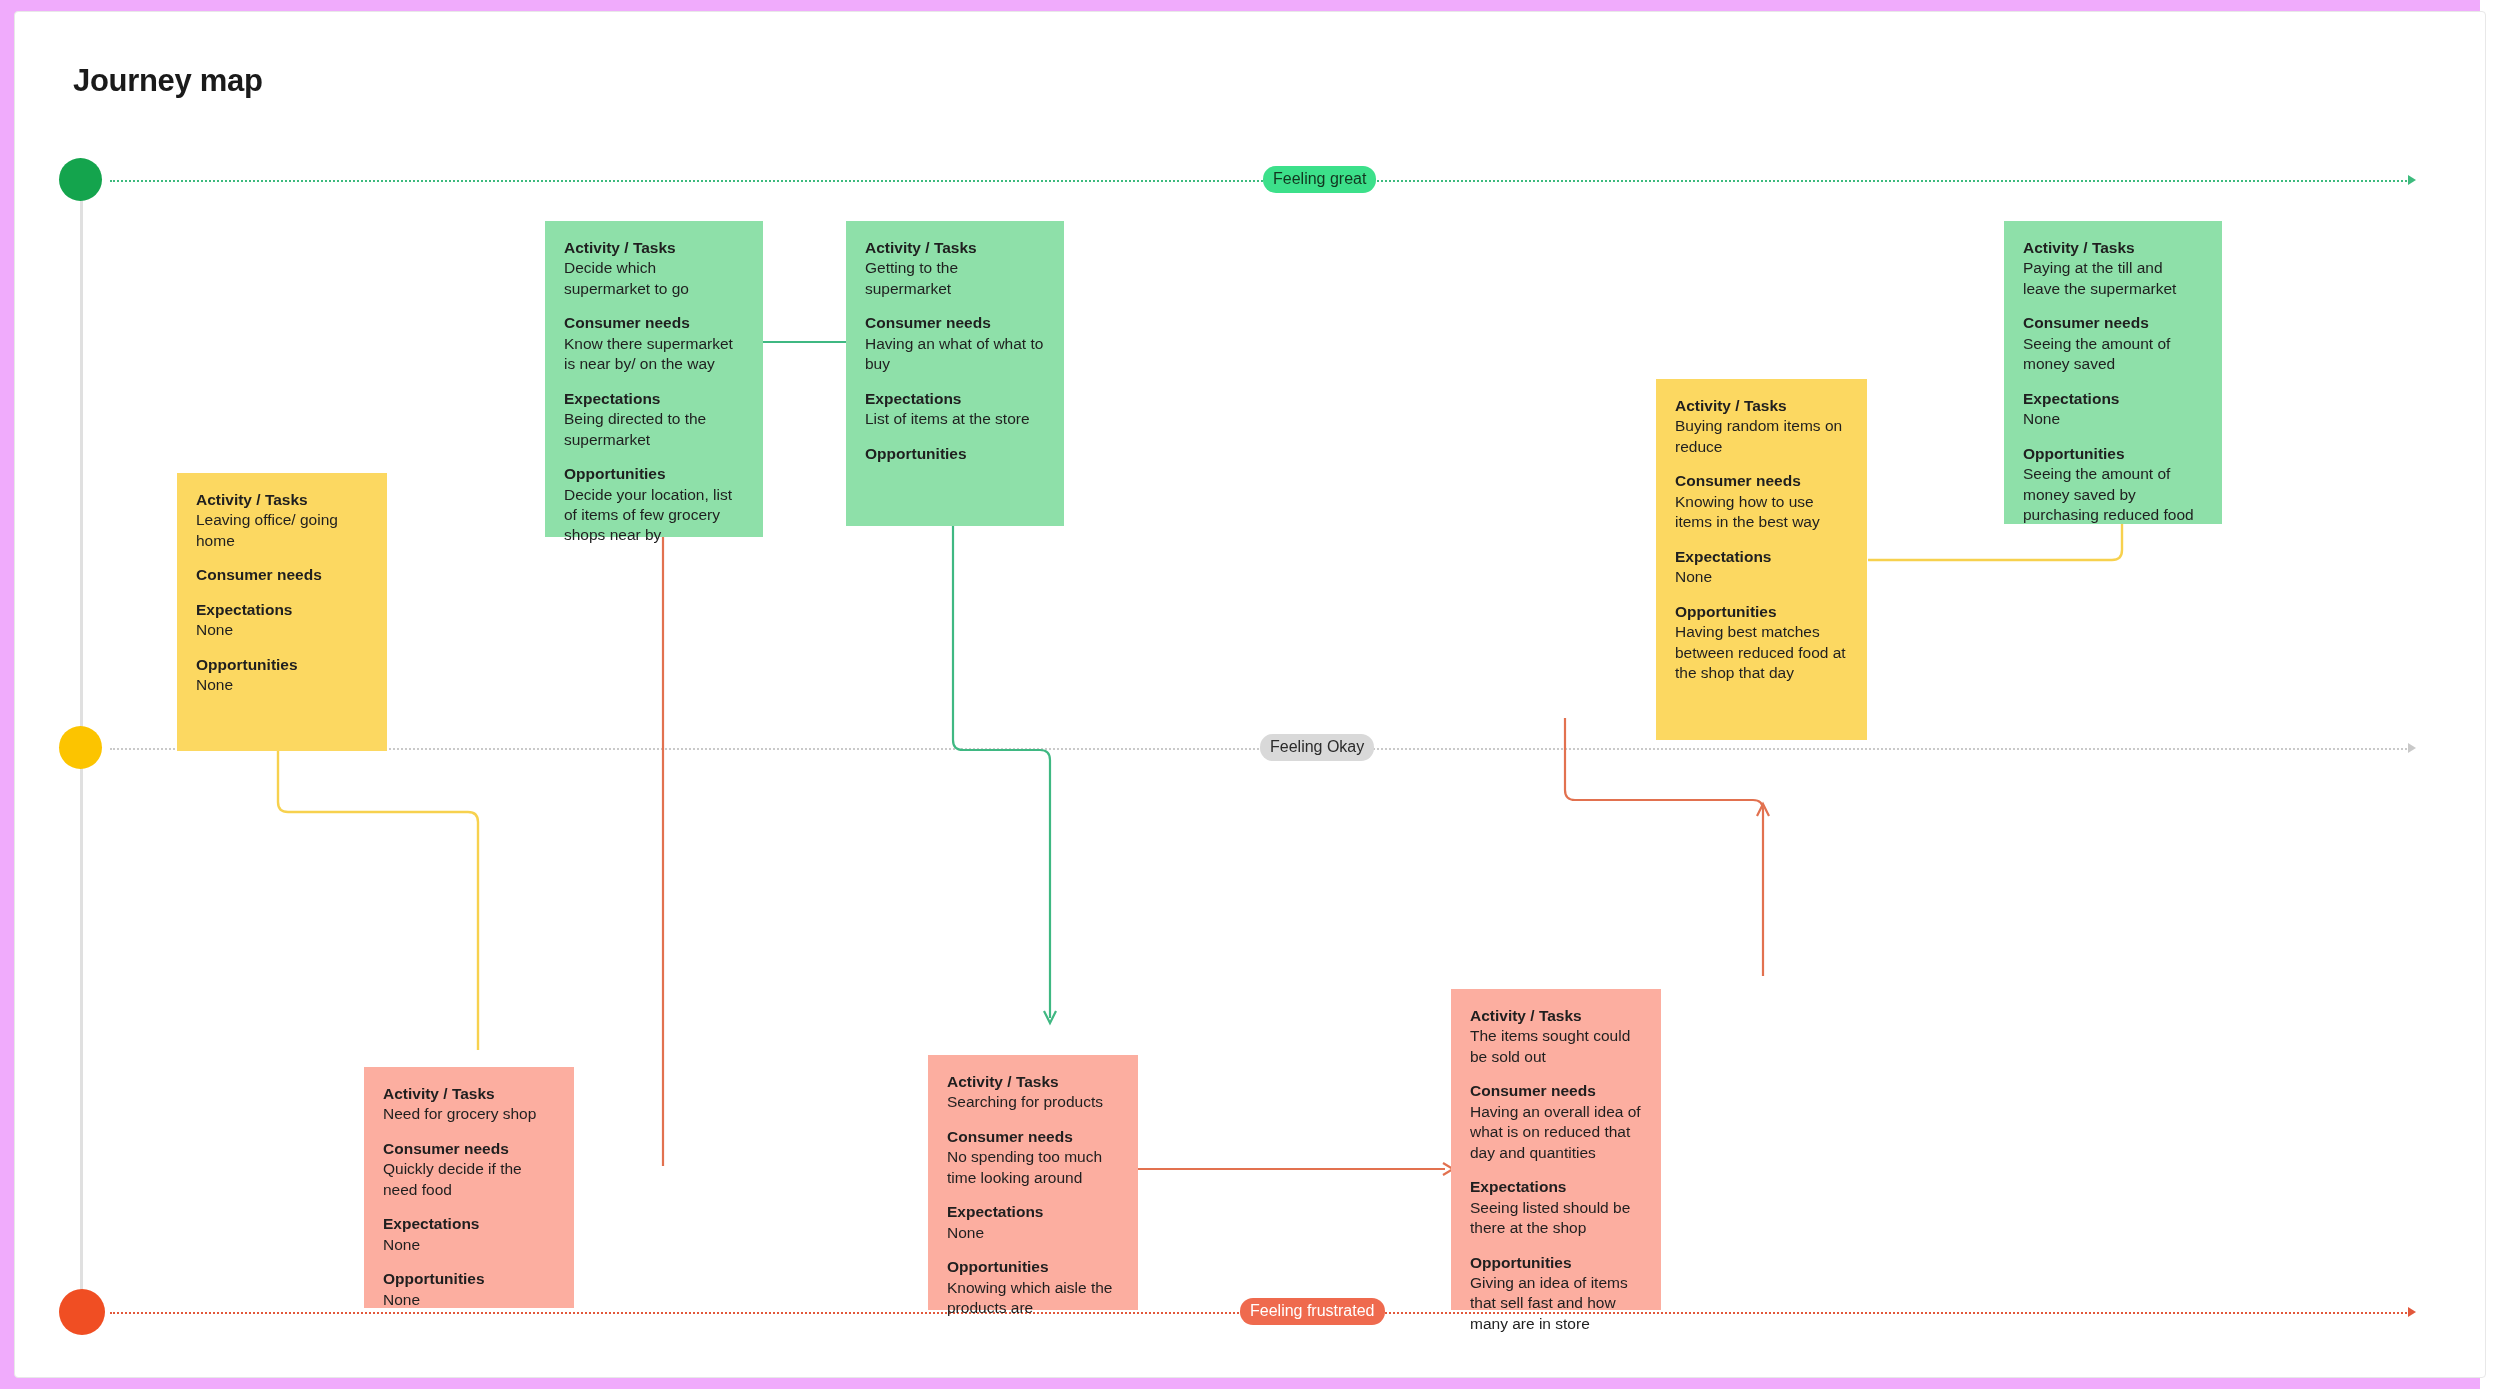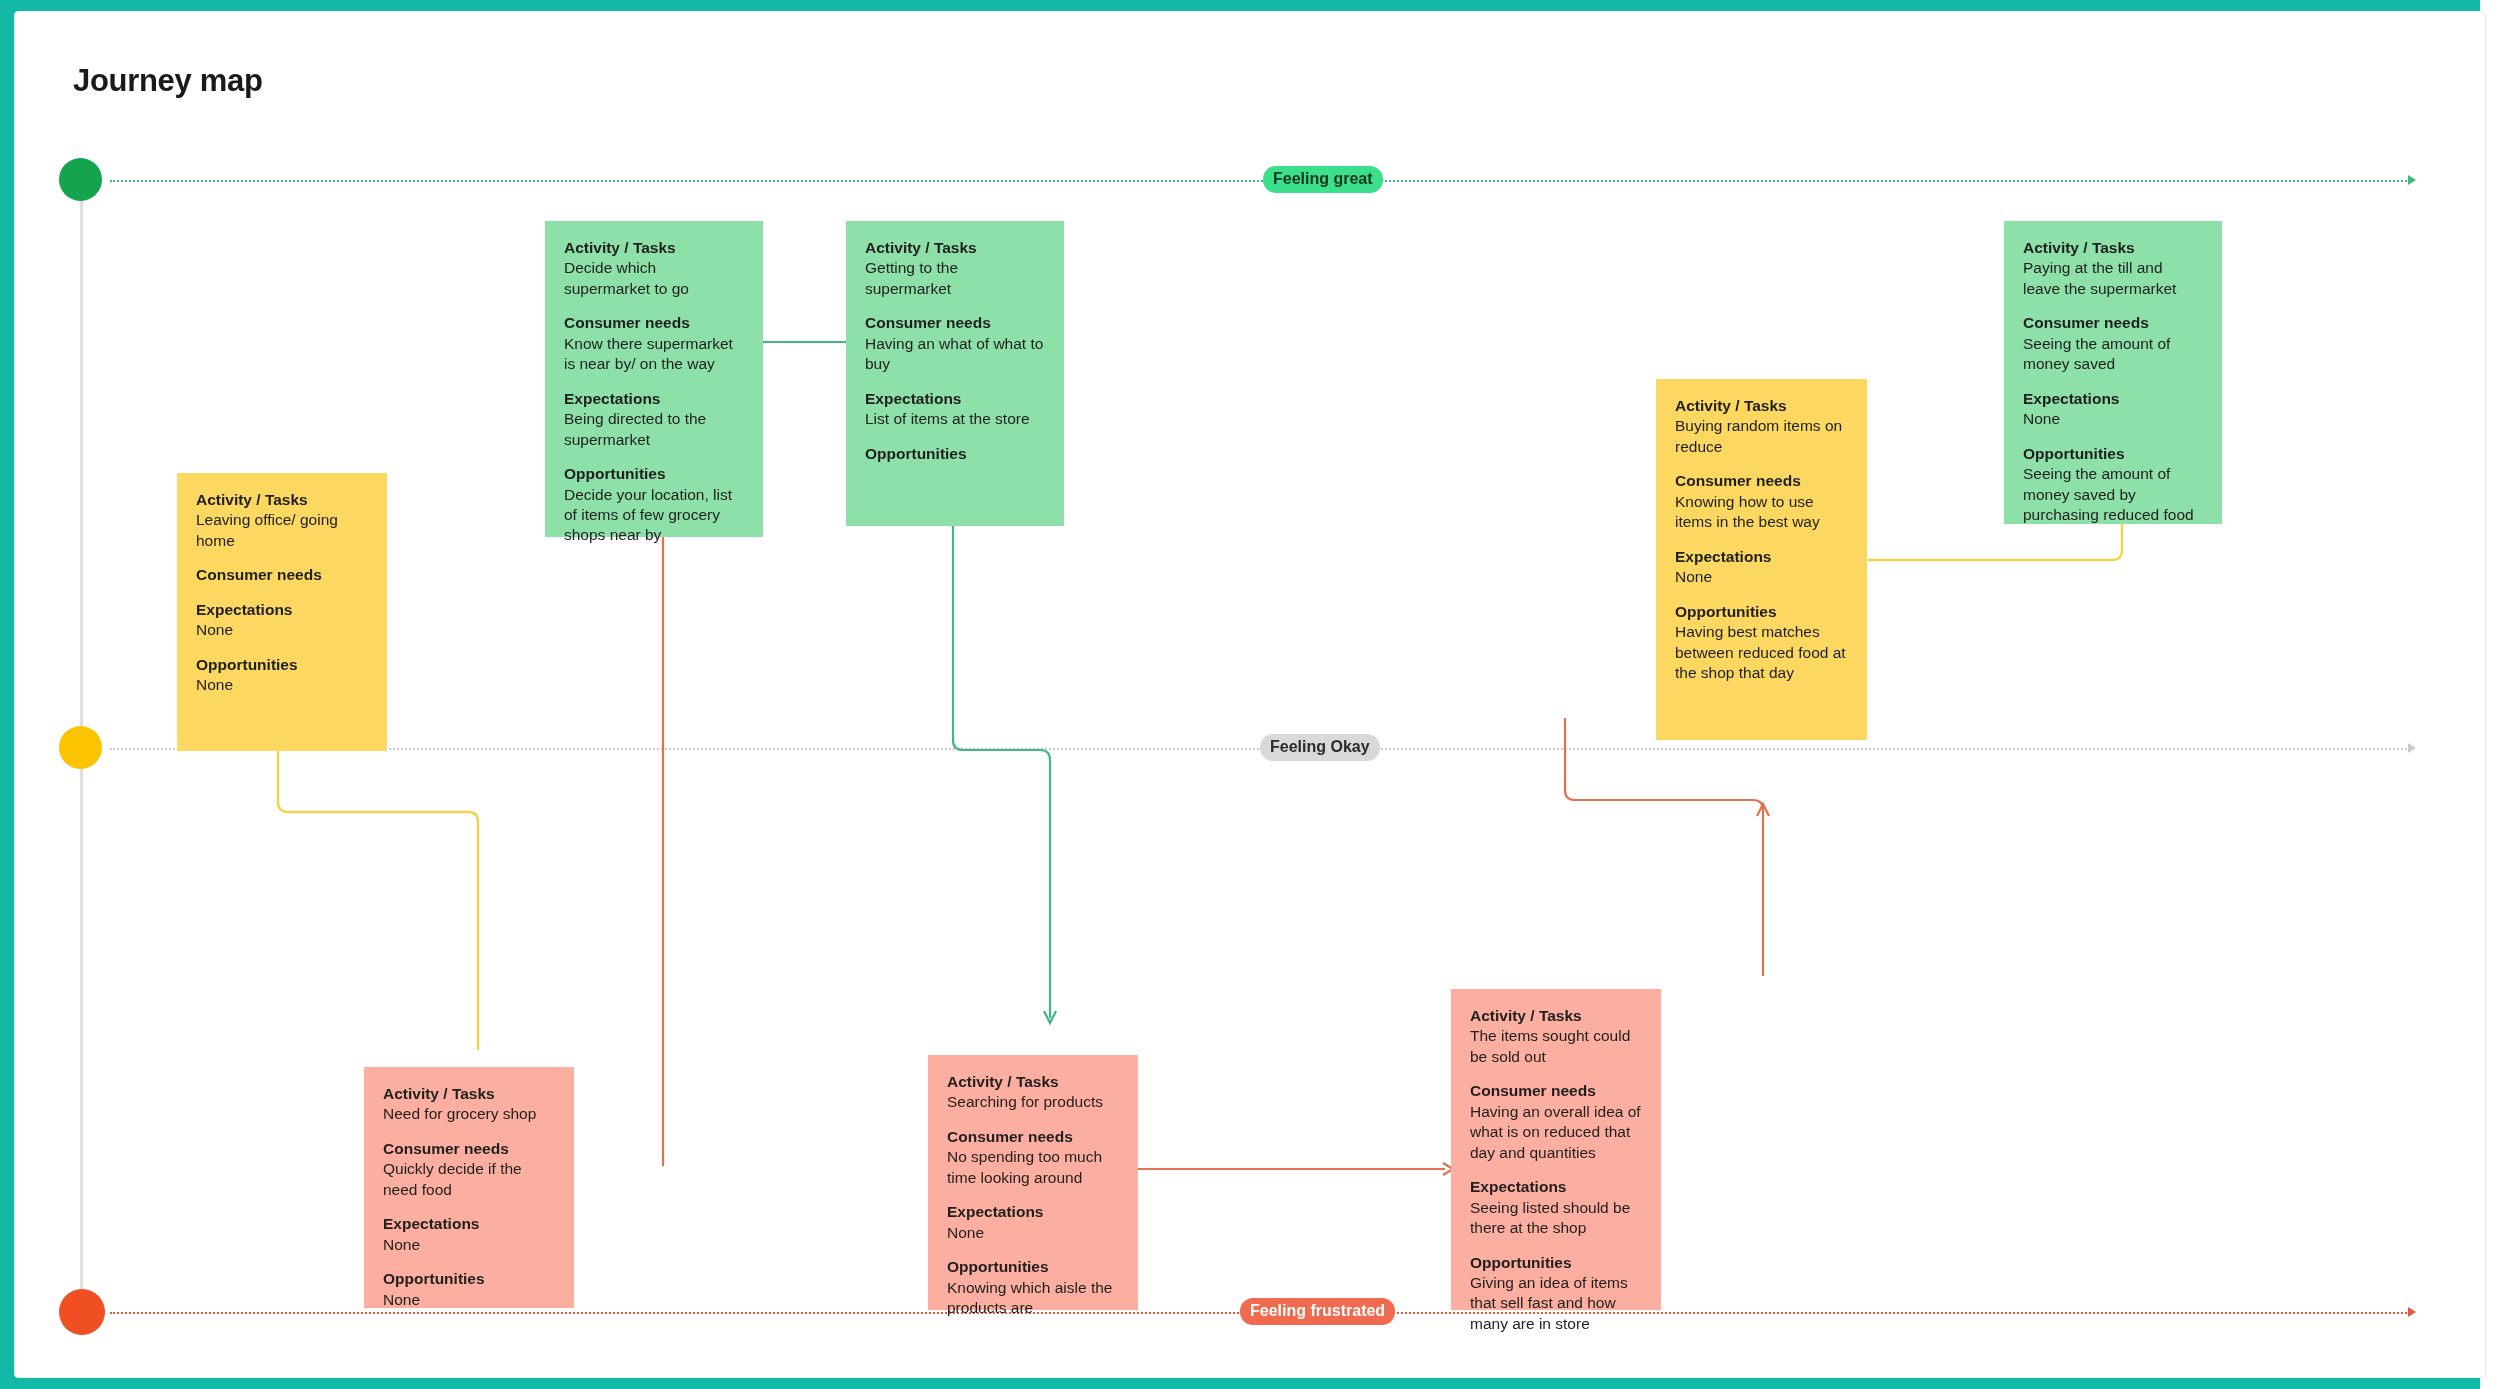--- a/index.html
+++ b/index.html
@@ -5,21 +5,21 @@
   * { box-sizing: border-box; margin: 0; padding: 0; }
   html, body {
     width: 2500px; height: 1389px;
     background: #ffffff;
     font-family: "Liberation Sans", sans-serif;
     overflow: hidden;
   }
   #canvas {
     position: relative;
     width: 2480px; height: 1389px;
-    background: #14b8a6;
+    background: #f0abfc;
   }
   .frame-border {
     position: absolute;
     left: 14px; top: 11px;
     width: 2472px; height: 1367px;
     border: 1px solid #e8e8e8;
     border-radius: 4px;
     background: #ffffff;
   }
   #page-title {
@@ -68,21 +68,20 @@
   .mood-dot.frustr { background: #f04e23; }
 
   
   .mood-badge {
     position: absolute;
     font-size: 16px;
     padding: 4px 10px 5px 10px;
     border-radius: 13px;
     white-space: nowrap;
     line-height: 1.15;
-    font-weight: bold;
   }
   .mood-badge.great  { background: #3ce08a; color: #12351f; }
   .mood-badge.okay   { background: #d9d9d9; color: #2b2b2b; }
   .mood-badge.frustr { background: #ef6a4e; color: #ffffff; }
 
   
   .card {
     position: absolute;
     padding: 17px 19px 17px 19px;
     font-size: 15.5px;

